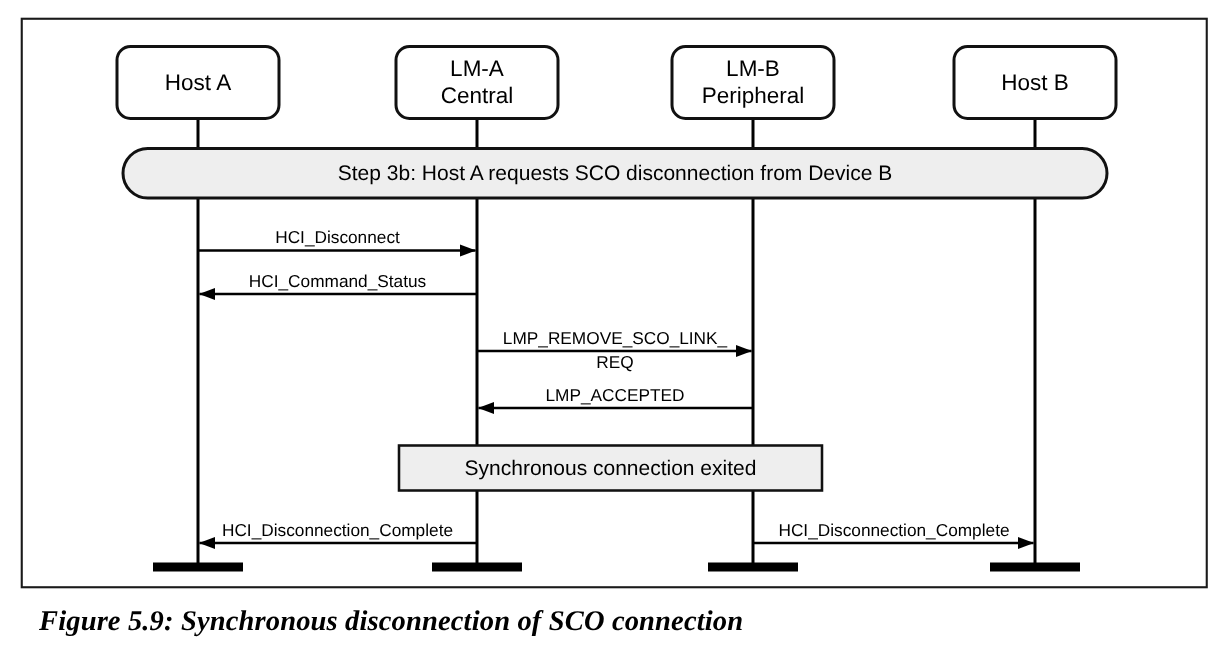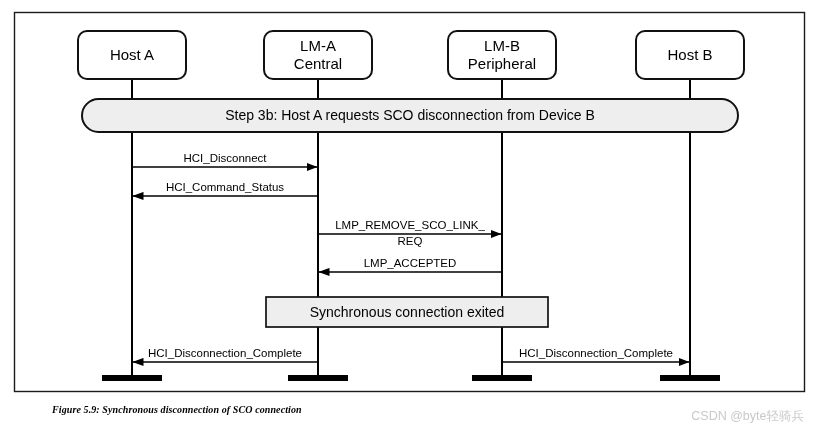--- a/index.html
+++ b/index.html
@@ -89,25 +89,24 @@
     text-anchor: middle;
     dominant-baseline: middle;
   }
   .caption {
     position: absolute;
     left: 26px;
     top: 404px;
     font-family: "Liberation Serif", serif;
     font-style: italic;
     font-weight: bold;
-    font-size: 10px;
+    font-size: 19px;
     color: #000000;
     white-space: nowrap;
     letter-spacing: 0.1px;
-    margin-left: 26px;
   }
   .watermark {
     position: absolute;
     right: 14px;
     top: 408px;
     font-family: "Liberation Sans", sans-serif;
     font-size: 12.5px;
     color: #c9c9c9;
     white-space: nowrap;
     user-select: none;
@@ -188,15 +187,14 @@
         </g>
         <g>
           <line class="msg-line" x1="502" y1="362" x2="689" y2="362" marker-end="url(#arrow-right)"></line>
           <text class="msg-label" x="596" y="357">HCI_Disconnection_Complete</text>
         </g>
       </g>
   </svg>
 
   <div class="caption">Figure 5.9: Synchronous disconnection of SCO connection</div>
 
-  <div class="watermark">CSDN @byte轻骑兵</div>
 
 </div>
 
 </body></html>

